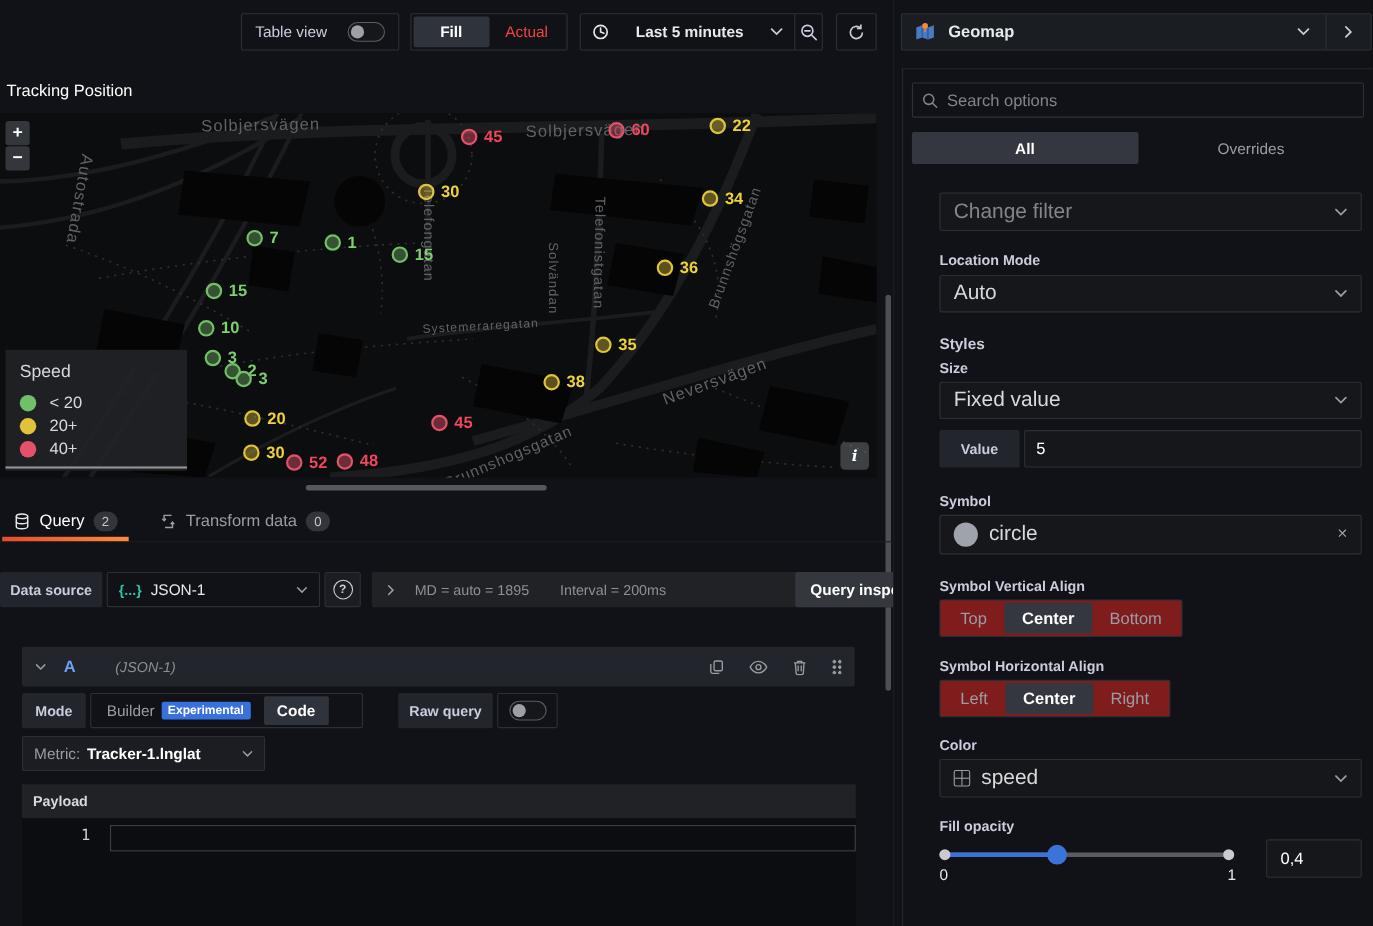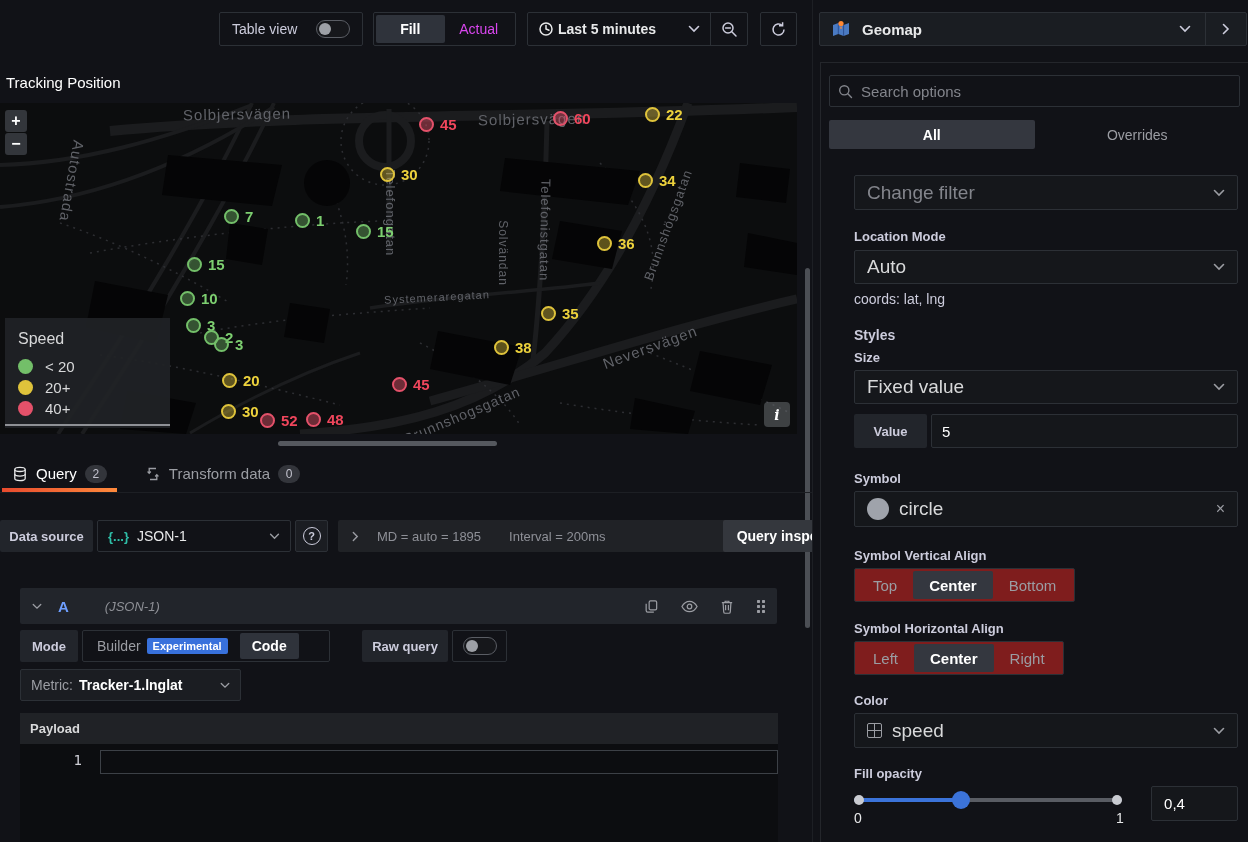--- a/index.html
+++ b/index.html
@@ -12,24 +12,24 @@
   .lblbox { background:#22252b; border-radius:2px; display:flex; align-items:center; justify-content:center; font-size:13px; font-weight:600; color:#ccccdc; }
   .chev { display:inline-flex; }
   .chev svg, .ico svg { display:block; }
 
   
   .tv-box { left:219px; top:12px; width:144px; height:34px; padding:0 12px; justify-content:space-between; }
   .tv-label { font-size:14px; color:#ccccdc; }
   .toggle { width:34px; height:18px; border-radius:9px; border:1px solid #5a5d64; background:#16171b; position:relative; }
   .toggle .knob { position:absolute; left:2px; top:2px; width:12px; height:12px; border-radius:50%; background:#9da0a6; }
   .fa-box { left:373px; top:12px; width:143px; height:34px; padding:2px; }
-  .seg { flex:1; height:28px; display:flex; align-items:center; justify-content:center; font-size:14px; border-radius:2px; color:#d946ef; }
+  .seg { flex:1; height:28px; display:flex; align-items:center; justify-content:center; font-size:14px; border-radius:2px; color:#ef4444; }
   .seg.on { background:#2f333b; color:#fff; font-weight:700; }
   .time-box { left:527px; top:12px; width:221px; height:34px; }
-  .time-main { display:flex; align-items:center; gap:4px; padding:0 10px; flex:1; height:100%; }
+  .time-main { display:flex; align-items:center; gap:24px; padding:0 10px; flex:1; height:100%; }
   .time-text { font-size:14px; font-weight:700; color:#e8e9ea; white-space:nowrap; }
   .time-zoom { width:37px; height:100%; border-left:1px solid #2c3036; display:flex; align-items:center; justify-content:center; }
   .refresh-box { left:760px; top:12px; width:37px; height:34px; justify-content:center; }
 
   
   .panel-title { position:absolute; left:6px; top:74px; font-size:15px; font-weight:500; color:#ffffff; }
 
   
   .map { position:absolute; left:0; top:103px; width:797px; height:331px; background:#0c0d0e; overflow:hidden; }
   .map svg.base { position:absolute; left:0; top:0; }
@@ -539,21 +539,20 @@
 
         <div class="flabel" style="margin-top:19px">Location Mode</div>
         <div class="sel2" style="margin-top:6px;height:34px">
           <span class="stext">Auto</span>
           <span class="chev schev">
             <svg width="12" height="8" viewBox="0 0 12 8">
                 <path d="M1.5 1.5 6 6l4.5-4.5" fill="none" stroke="#9b9da3" stroke-width="1.6" stroke-linecap="round"></path>
               </svg>
           </span>
         </div>
-        <div class="coords-hint" style="margin-top:7px">coords: lat, lng</div>
 
         <div class="flabel" style="margin-top:20px;font-size:14px">Styles</div>
         <div class="flabel" style="margin-top:7px">Size</div>
         <div class="sel2" style="margin-top:5px;height:34px">
           <span class="stext">Fixed value</span>
           <span class="chev schev">
             <svg width="12" height="8" viewBox="0 0 12 8">
                 <path d="M1.5 1.5 6 6l4.5-4.5" fill="none" stroke="#9b9da3" stroke-width="1.6" stroke-linecap="round"></path>
               </svg>
           </span>

